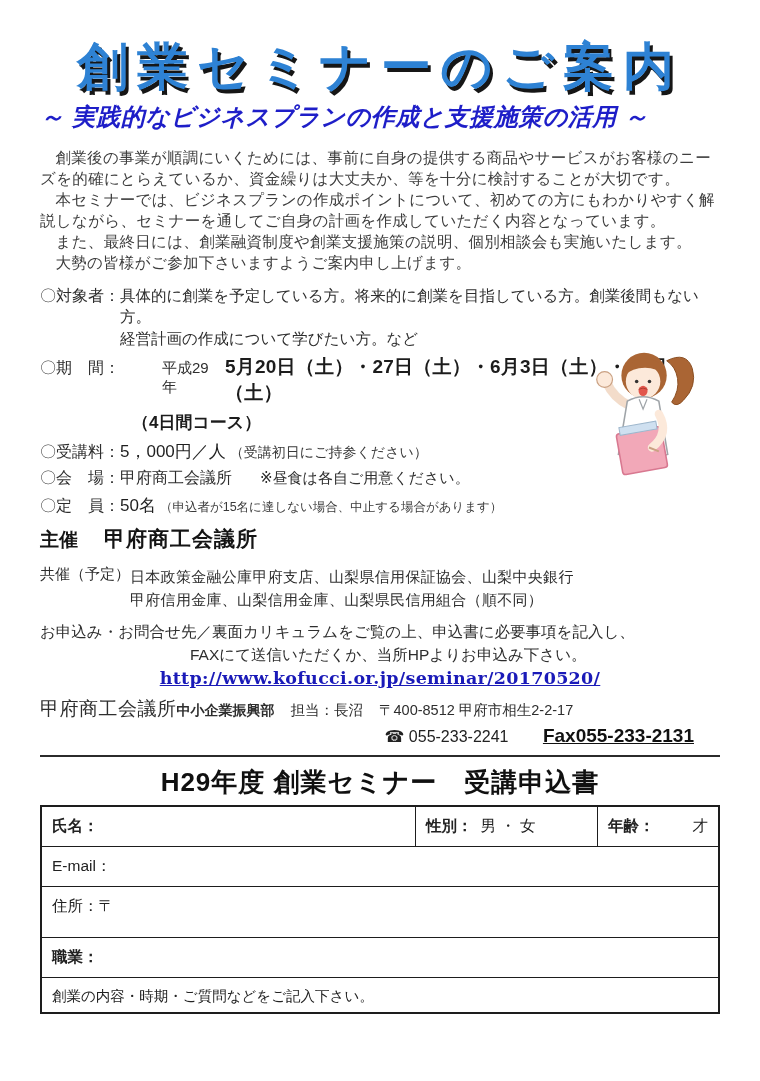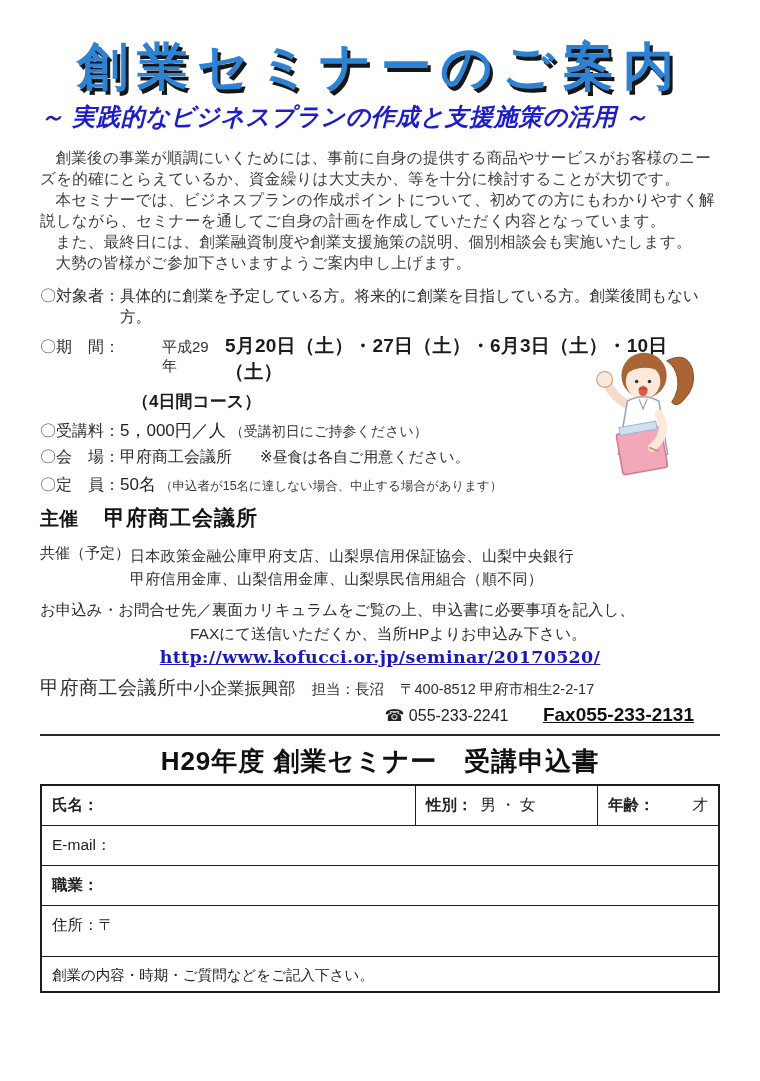--- a/index.html
+++ b/index.html
@@ -90,21 +90,21 @@
     font-size: 17.5px;
     color: #1a1ab8;
     text-decoration: underline;
     letter-spacing: 0.3px;
     text-align: center;
   }
   
   .contact { margin-top: 8px; color: #2e2e2e; }
   .contact-line1 { display: flex; align-items: baseline; white-space: nowrap; }
   .contact-org { font-size: 19px; letter-spacing: 0.5px; }
-  .contact-dept { font-size: 17px; }
+  .contact-dept { font-size: 14px; font-weight: bold; }
   .contact-person { font-size: 14.5px; margin-left: 16px; }
   .contact-address { font-size: 14.5px; margin-left: 16px; }
   .contact-line2 { text-align: right; padding-right: 26px; margin-top: 3px; color: #222; }
   .tel-icon { font-size: 16px; }
   .tel-number { font-size: 16px; }
   .fax-number { font-size: 19px; font-weight: bold; text-decoration: underline; margin-left: 30px; color: #111; }
   
   .divider { margin-top: 8px; border: none; border-top: 2px solid #2b2b2b; }
   .form-title {
     text-align: center;
@@ -147,20 +147,21 @@
     <p>大勢の皆様がご参加下さいますようご案内申し上げます。</p>
   </div>
 
 
   <div class="details">
 
     <div class="d-row">
       <span class="d-label">〇対象者：</span>
       <span class="d-text">
         <div>具体的に創業を予定している方。将来的に創業を目指している方。創業後間もない方。</div>
+        <div>経営計画の作成について学びたい方。など</div>
       </span>
     </div>
 
     <div class="d-row">
       <span class="d-label">〇期　間：</span>
       <span class="period-era">平成29年</span>
       <span class="period-dates">5月20日（土）・27日（土）・6月3日（土）・10日（土）</span>
     </div>
     <div class="period-course">（4日間コース）</div>
 
@@ -265,24 +266,24 @@
       </div>
       <div class="f-cell cell-age">
         <span class="f-bold">年齢：</span>
         <span class="age-unit">才</span>
       </div>
     </div>
     <div class="f-row">
       <div class="f-cell cell-email">E-mail：</div>
     </div>
     <div class="f-row">
+      <div class="f-cell cell-address">住所：〒</div>
+    </div>
+    <div class="f-row">
       <div class="f-cell cell-job f-bold">職業：</div>
-    </div>
-    <div class="f-row">
-      <div class="f-cell cell-address">住所：〒</div>
     </div>
     <div class="f-row">
       <div class="f-cell cell-free">
         <div class="free-label">創業の内容・時期・ご質問などをご記入下さい。</div>
 
       </div>
     </div>
   </div>
 
 </div>

